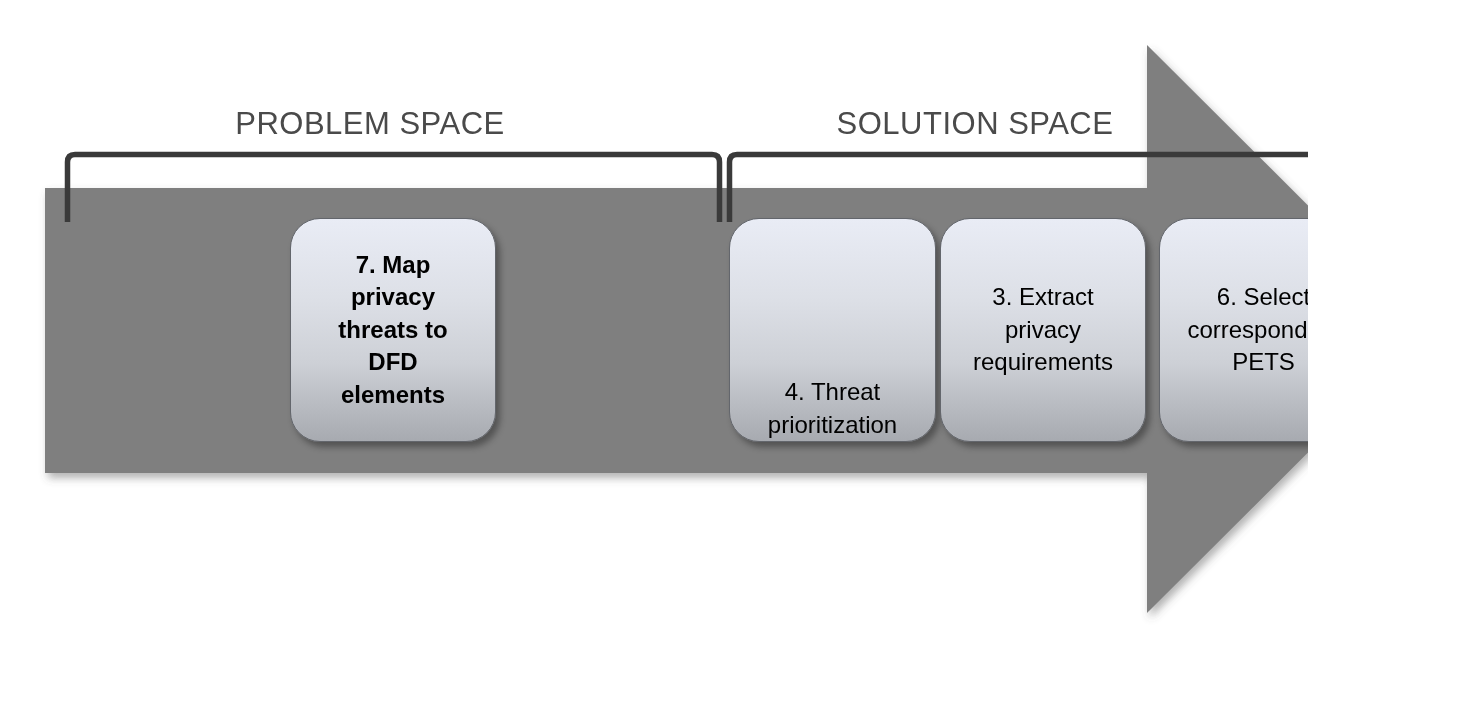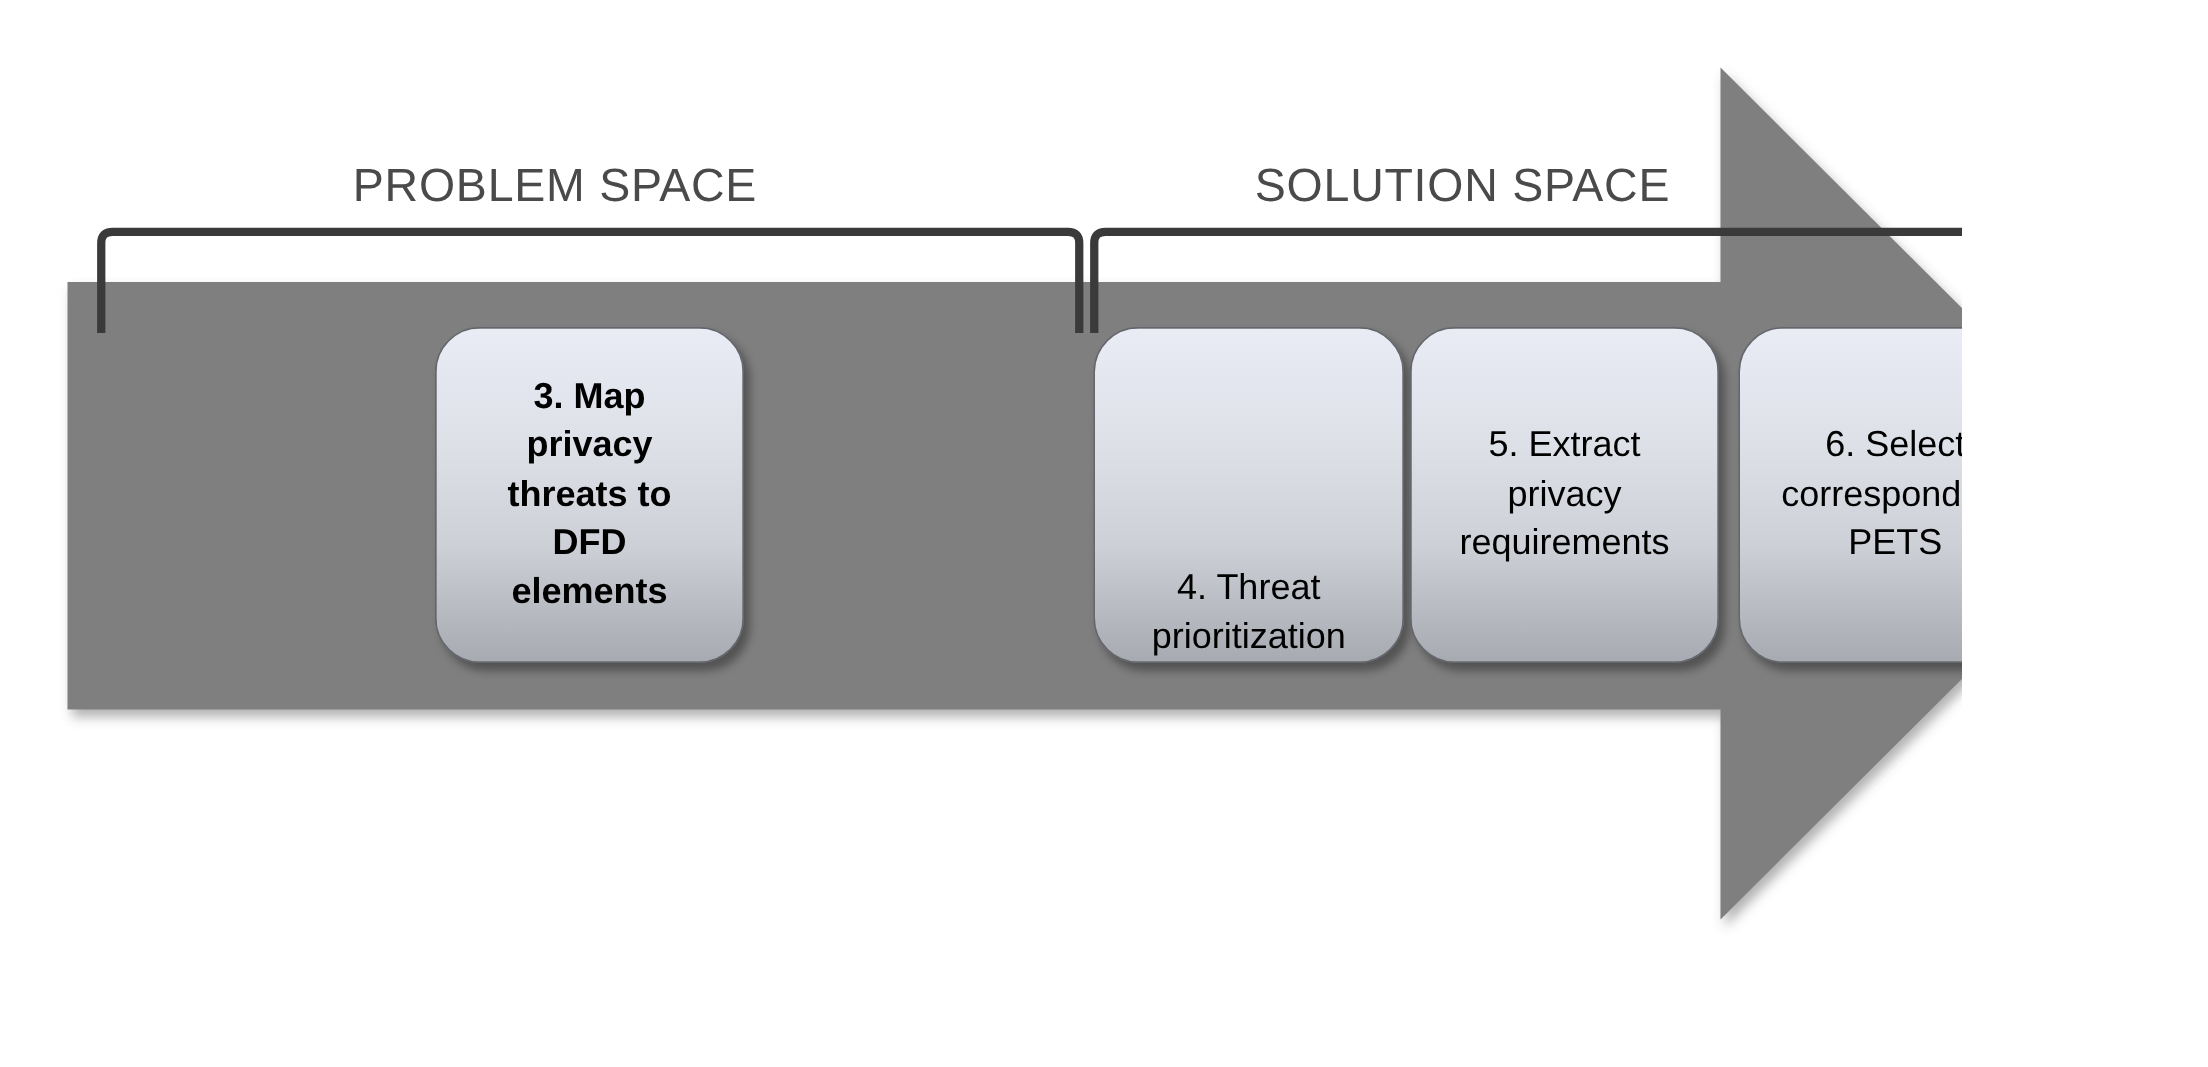--- a/index.html
+++ b/index.html
@@ -86,35 +86,35 @@
 
     <path d="M 729.5 222 L 729.5 162 Q 729.5 154.5 737 154.5 L 1360 154.5 Q 1367.5 154.5 1367.5 162 L 1367.5 222" fill="none" stroke="#3a3a3a" stroke-width="5.5"></path>
   </svg>
 
   <div class="section-label problem">PROBLEM SPACE</div>
 
   <div class="section-label solution">SOLUTION SPACE</div>
 
 
   <div class="step-box bold box2">
-    <div class="step-label">3. Map
+    <div class="step-label">7. Map
 privacy
 threats to
 DFD
 elements</div>
   </div>
 
 
   <div class="step-box box4">
     <div class="step-label">4. Threat
 prioritization</div>
   </div>
 
   <div class="step-box box5">
-    <div class="step-label">5. Extract
+    <div class="step-label">3. Extract
 privacy
 requirements</div>
   </div>
 
   <div class="step-box box6">
     <div class="step-label">6. Select
 corresponding
 PETS</div>
   </div>
 

